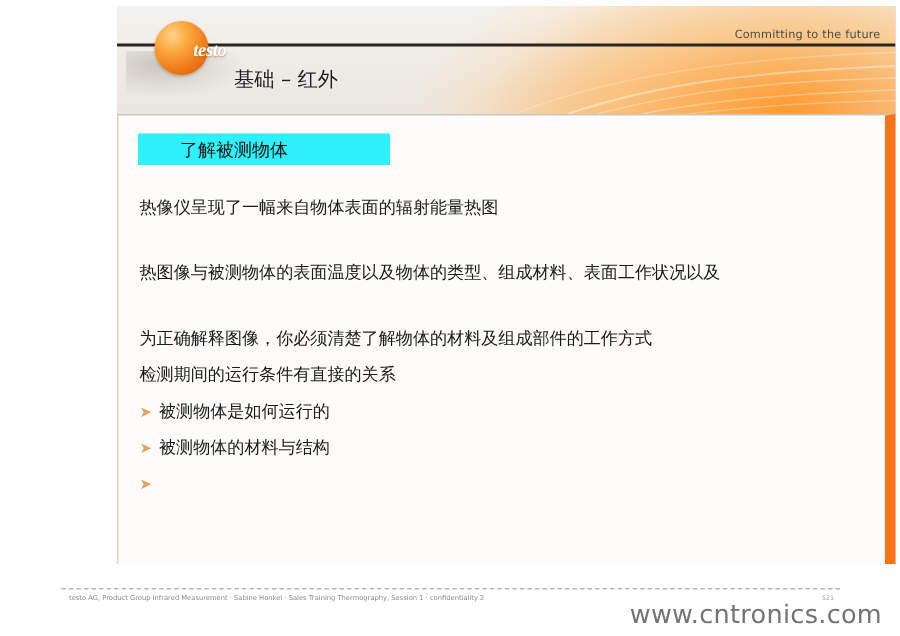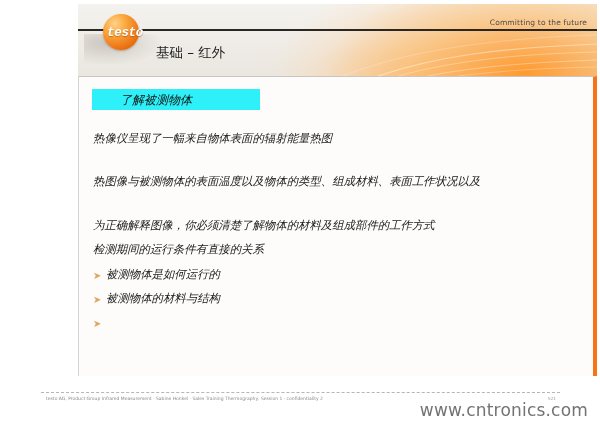--- a/index.html
+++ b/index.html
@@ -78,28 +78,28 @@
     border-radius: 50%;
     background:
       radial-gradient(circle at 33% 27%, #ffd38a 0%, #fba93f 30%, #f07d1b 62%, #d95f06 88%, #b94d04 100%);
     box-shadow: 0 1px 2px rgba(120,60,0,0.35);
   }
   .logo-word {
     position: absolute;
     left: -4px;
     top: 12px;
     width: 52px;
-    text-align: center;
+    text-align: right;
     font-size: 12.5px;
     font-weight: bold;
     font-style: italic;
     color: #ffffff;
     letter-spacing: -0.3px;
     text-shadow: 0 1px 1px rgba(150,70,0,0.55);
-    font-family: Liberation Mono, monospace;
+    font-family: Liberation Serif, serif;
   }
   .logo-shadow {
     position: absolute;
     left: 6px;
     top: 30px;
     width: 76px;
     height: 30px;
     background: radial-gradient(ellipse at 30% 30%, rgba(120,110,100,0.30) 0%, rgba(140,130,120,0.13) 48%, rgba(255,255,255,0) 76%);
     z-index: 1;
   }
@@ -113,23 +113,22 @@
     z-index: 3;
   }
 
   
   .body {
     position: relative;
     height: 300px;
     background: #fdfcfa;
     border-top: 1px solid #c9c6c0;
     border-left: 1px solid #d6d3cd;
-    border-right: 4px solid #f97316;
+    border-right: 7px solid #f97316;
     box-sizing: border-box;
-    font-style: italic;
   }
 
   .highlight-bar {
     position: absolute;
     left: 13px;
     top: 12px;
     width: 168px;
     height: 21px;
     background: #2ef0f8;
   }

